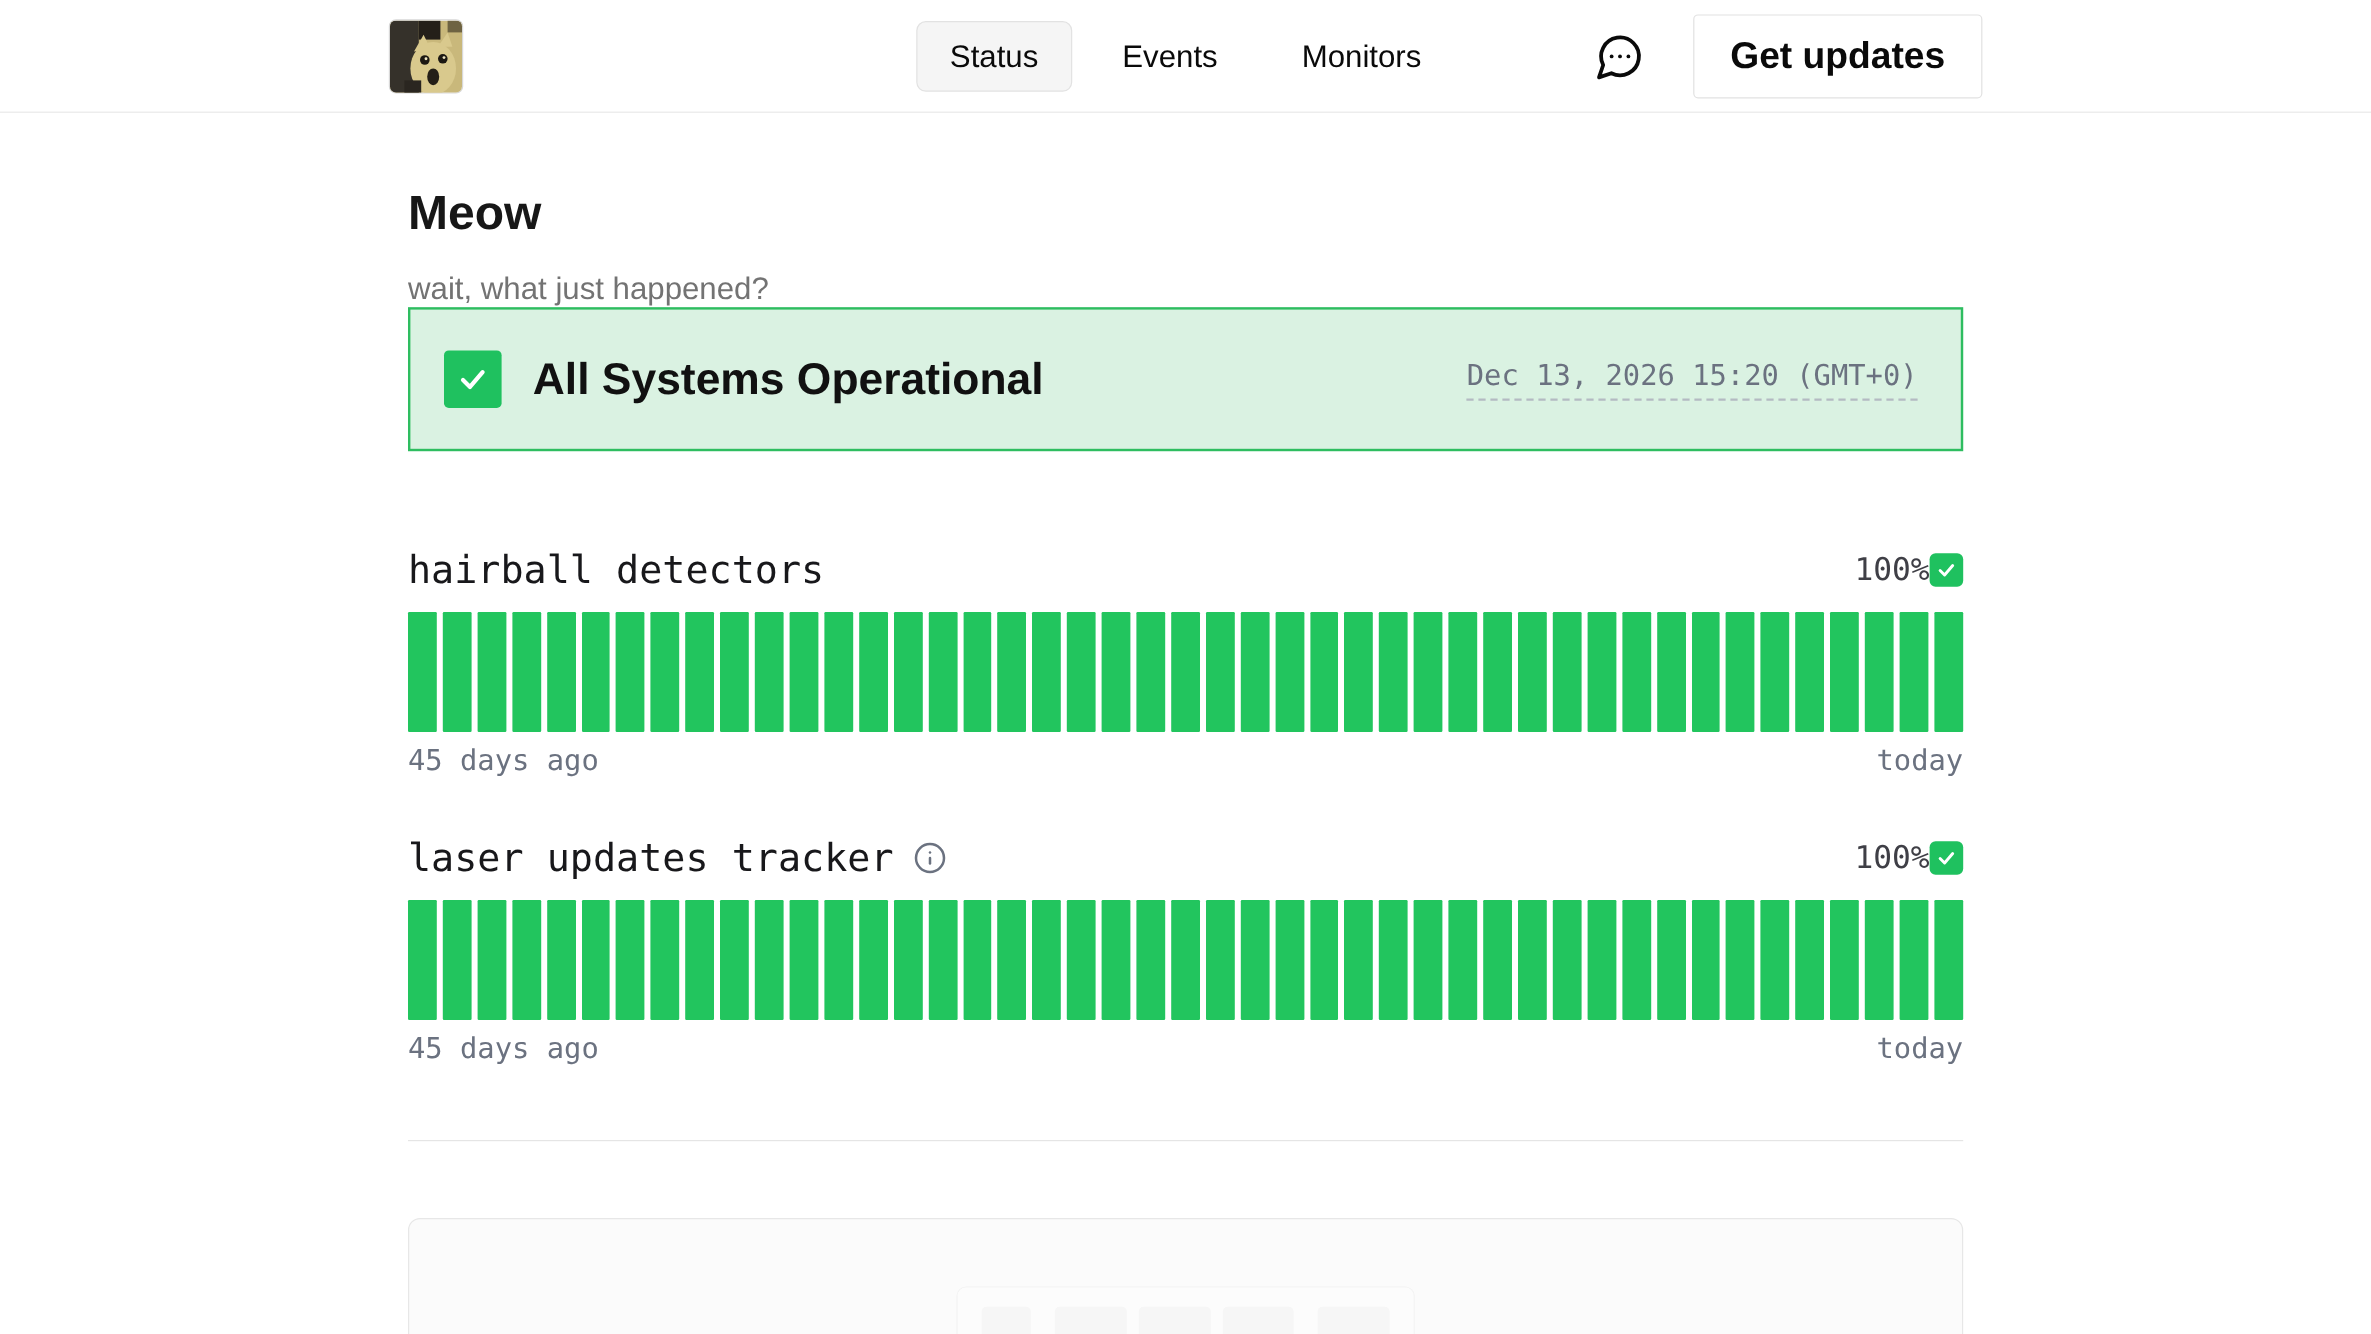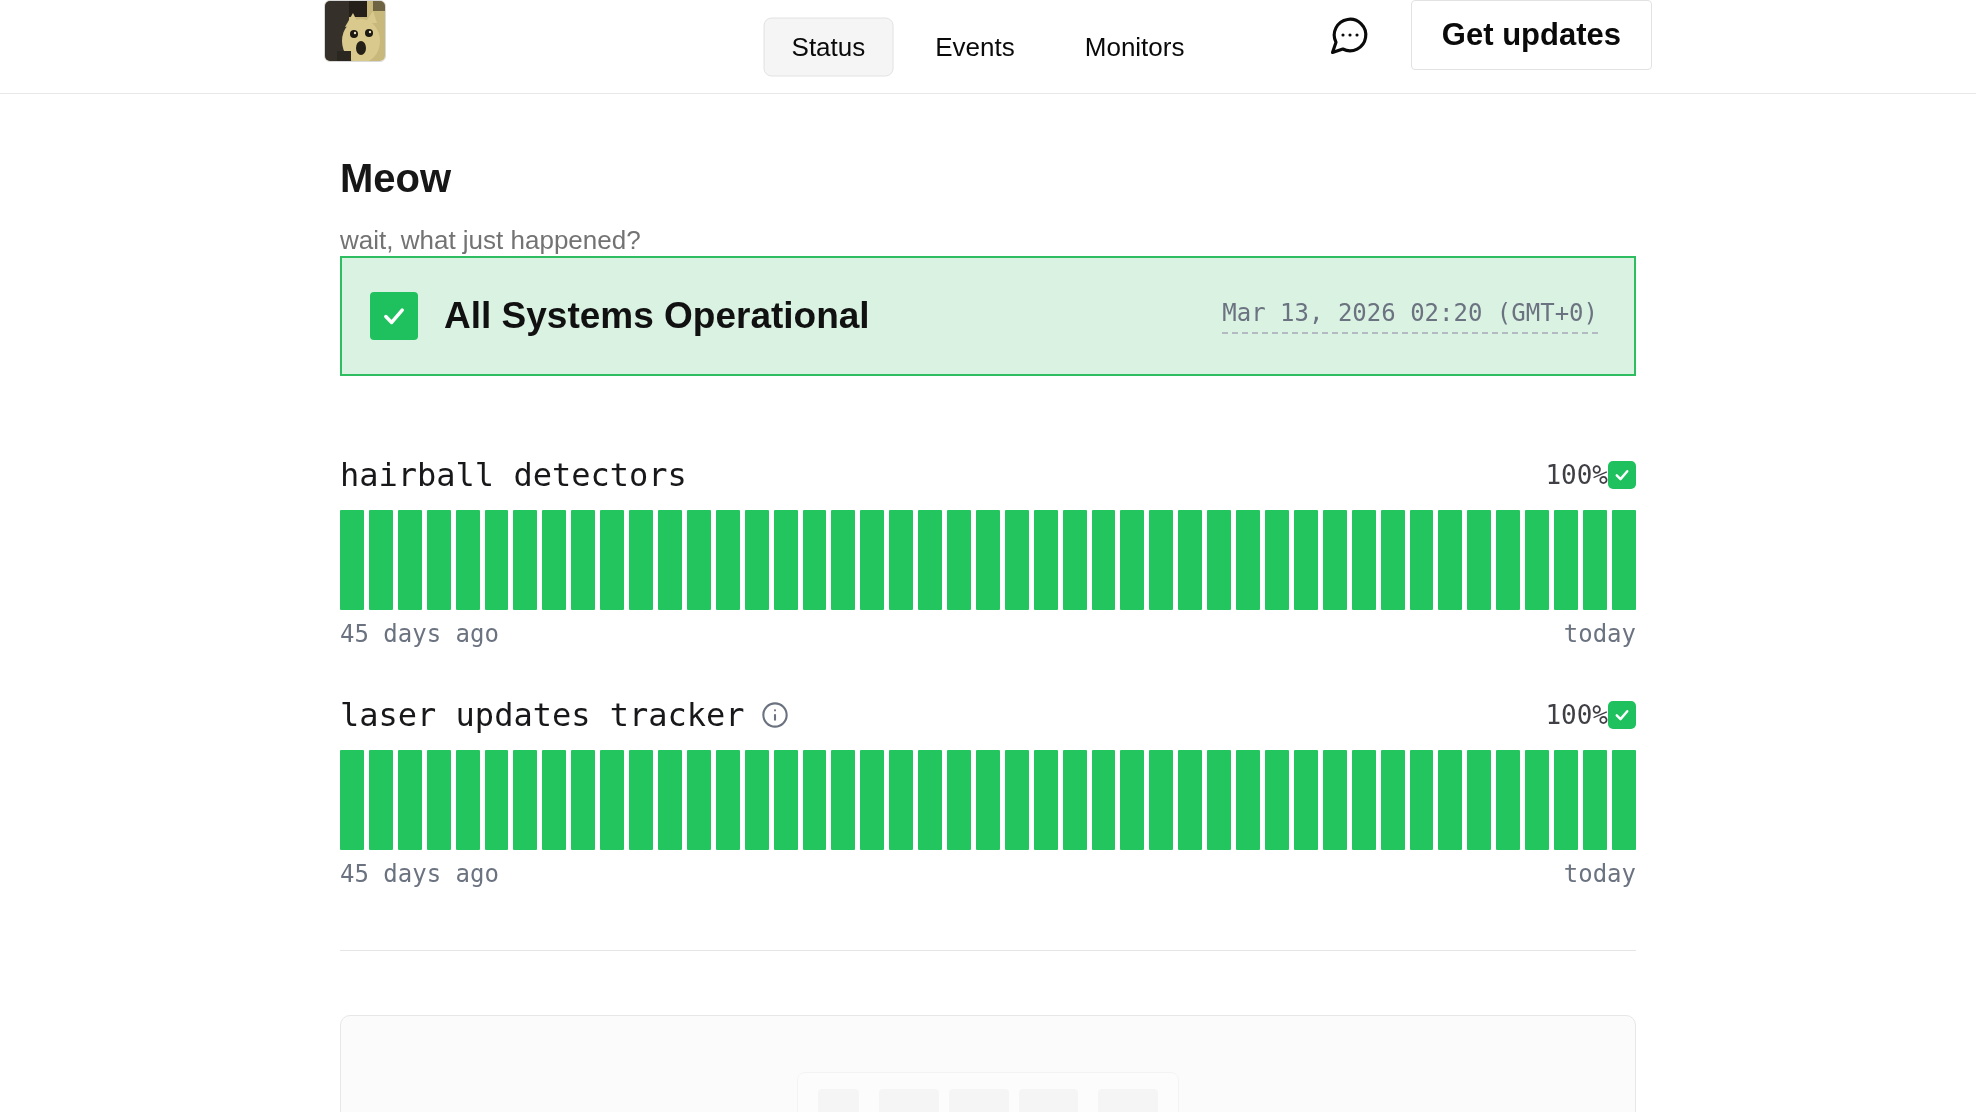--- a/index.html
+++ b/index.html
@@ -13,21 +13,21 @@
 
   
   header {
     height: 94px;
     border-bottom: 1px solid #e9e9e9;
     background: #fff;
   }
   .header-inner {
     max-width: 1328px; height: 100%;
     margin: 0 auto;
-    display: flex; align-items: flex-start; justify-content: space-between;
+    display: flex; align-items: center; justify-content: space-between;
     position: relative;
   }
   .logo {
     width: 62px; height: 62px;
     border-radius: 6px;
     border: 1px solid #d8d8d8;
     overflow: hidden;
     display: block;
   }
   .nav-tabs {
@@ -192,21 +192,21 @@
   <h1 class="page-title">Meow</h1>
   <p class="page-subtitle">wait, what just happened?</p>
 
   <section class="banner">
     <span class="check-square">
       <svg width="28" height="28" viewBox="0 0 24 24" fill="none" stroke="#ffffff" stroke-width="3" stroke-linecap="round" stroke-linejoin="round">
         <path d="M5 12.5 L10 17.5 L19 7"></path>
       </svg>
     </span>
     <span class="banner-title">All Systems Operational</span>
-    <span class="banner-timestamp mono">Mar 13, 2026 02:20 (GMT+0)</span>
+    <span class="banner-timestamp mono">Dec 13, 2026 15:20 (GMT+0)</span>
   </section>
 
   <section class="monitor">
     <div class="monitor-head">
       <span class="monitor-name mono">hairball detectors</span>
       <span class="monitor-status">
         <span class="uptime mono">100%</span>
         <span class="badge-check">
           <svg width="18" height="18" viewBox="0 0 24 24" fill="none" stroke="#ffffff" stroke-width="3.2" stroke-linecap="round" stroke-linejoin="round">
             <path d="M5 12.5 L10 17.5 L19 7"></path>

